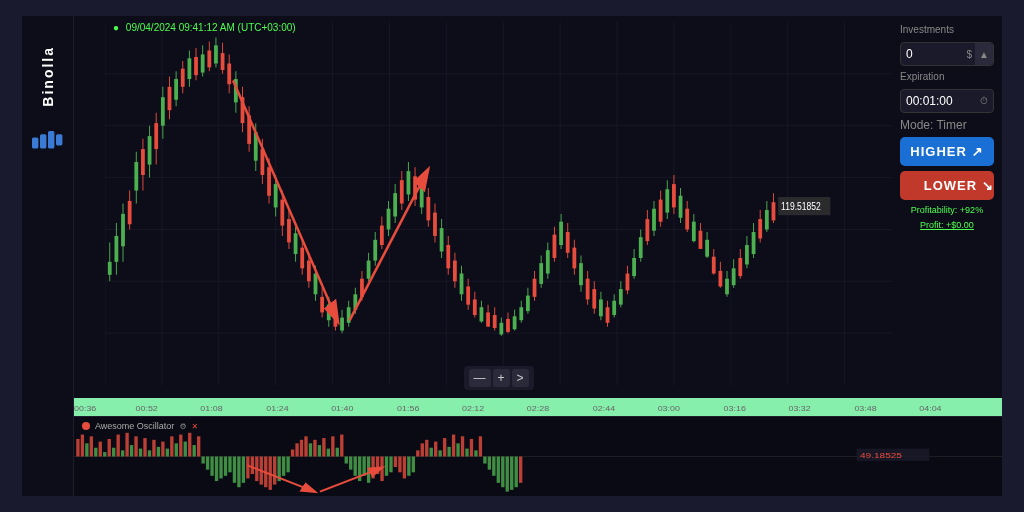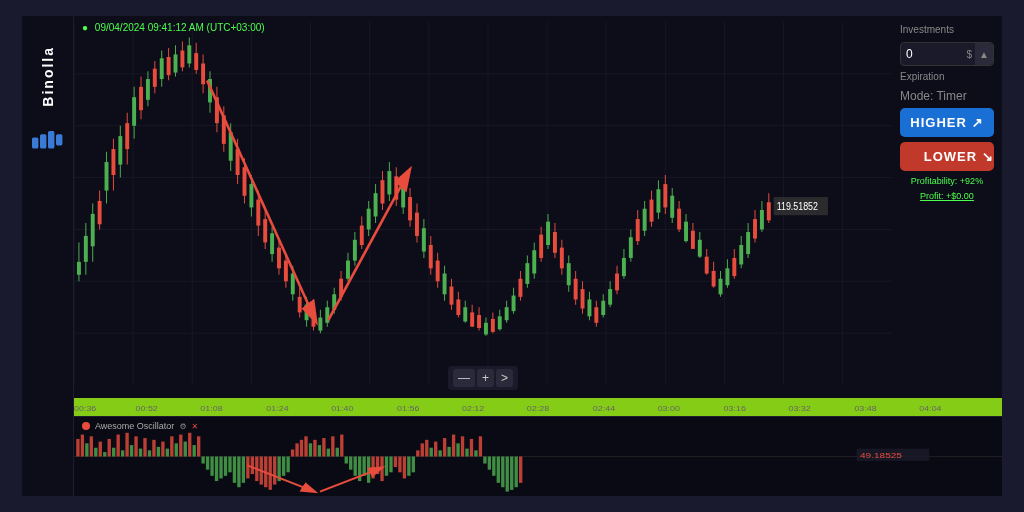--- a/index.html
+++ b/index.html
@@ -52,20 +52,21 @@
     .main-content {
       flex: 1;
       display: flex;
       flex-direction: column;
     }
     .chart-container {
       flex: 1;
       position: relative;
       overflow: hidden;
       padding: 6px 0 0 0;
+      margin-left: 31px;
     }
     .chart-timestamp {
       position: absolute;
       top: 6px;
       left: 8px;
       color: #888;
       font-size: 10px;
       z-index: 10;
     }
     .chart-timestamp span {
@@ -234,21 +235,21 @@
       border-radius: 50%;
       background: #e74c3c;
     }
     .osc-svg {
       width: 100%;
       height: 100%;
     }
     
     .time-axis {
       height: 18px;
-      background: #84cc16;
+      background: #86efac;
       display: flex;
       align-items: center;
       padding: 0 0;
       position: relative;
     }
     .time-axis-svg {
       width: 100%;
       height: 100%;
     }
   </style>
@@ -546,20 +547,24 @@
 
         <div class="right-panel">
           <div class="panel-label">Investments</div>
           <div class="investment-row">
             <span class="investment-value">0</span>
             <span class="investment-currency">$</span>
             <div class="investment-btn">▲</div>
           </div>
 
           <div class="panel-label">Expiration</div>
+          <div class="expiration-row">
+            <span class="expiration-value">00:01:00</span>
+            <div class="expiration-icon">⏱</div>
+          </div>
 
           <div class="mode-text">Mode: Timer</div>
 
           <div class="higher-btn">
             <span>HIGHER</span>
             <span>↗</span>
           </div>
           <div class="lower-btn">
             <span>LOWER</span>
             <span>↘</span>

